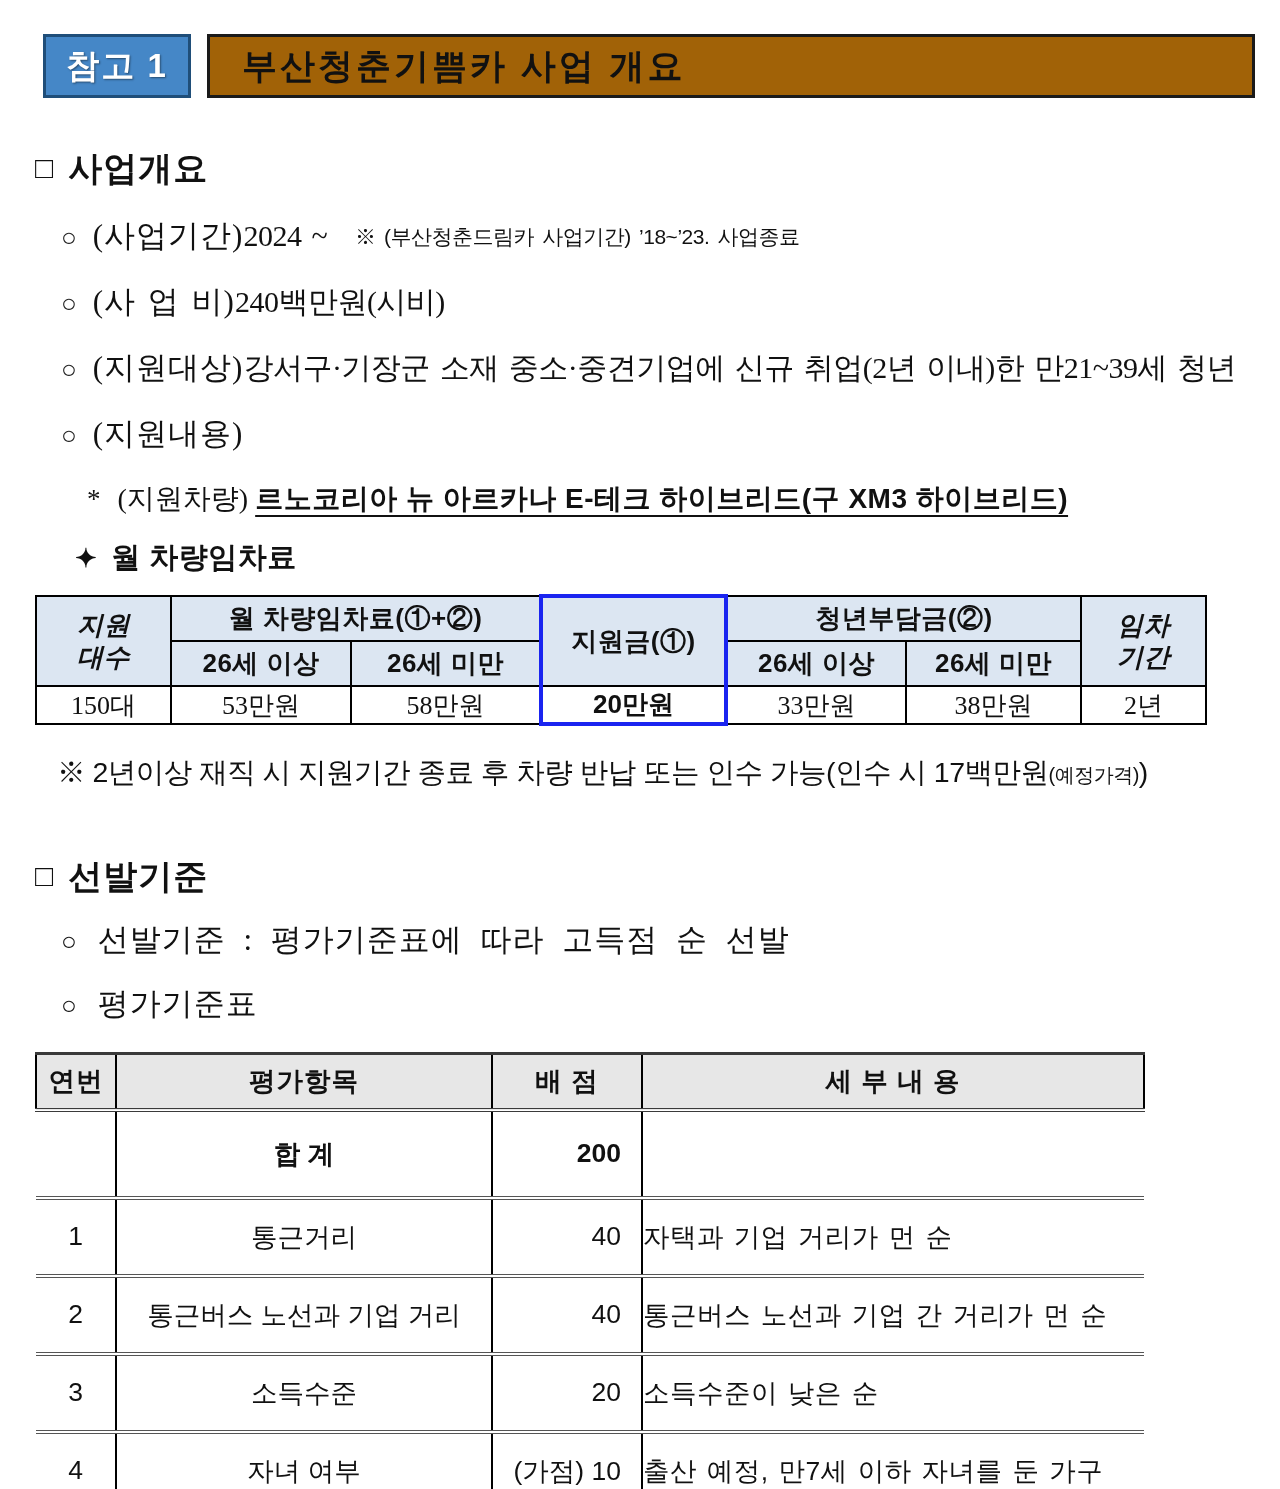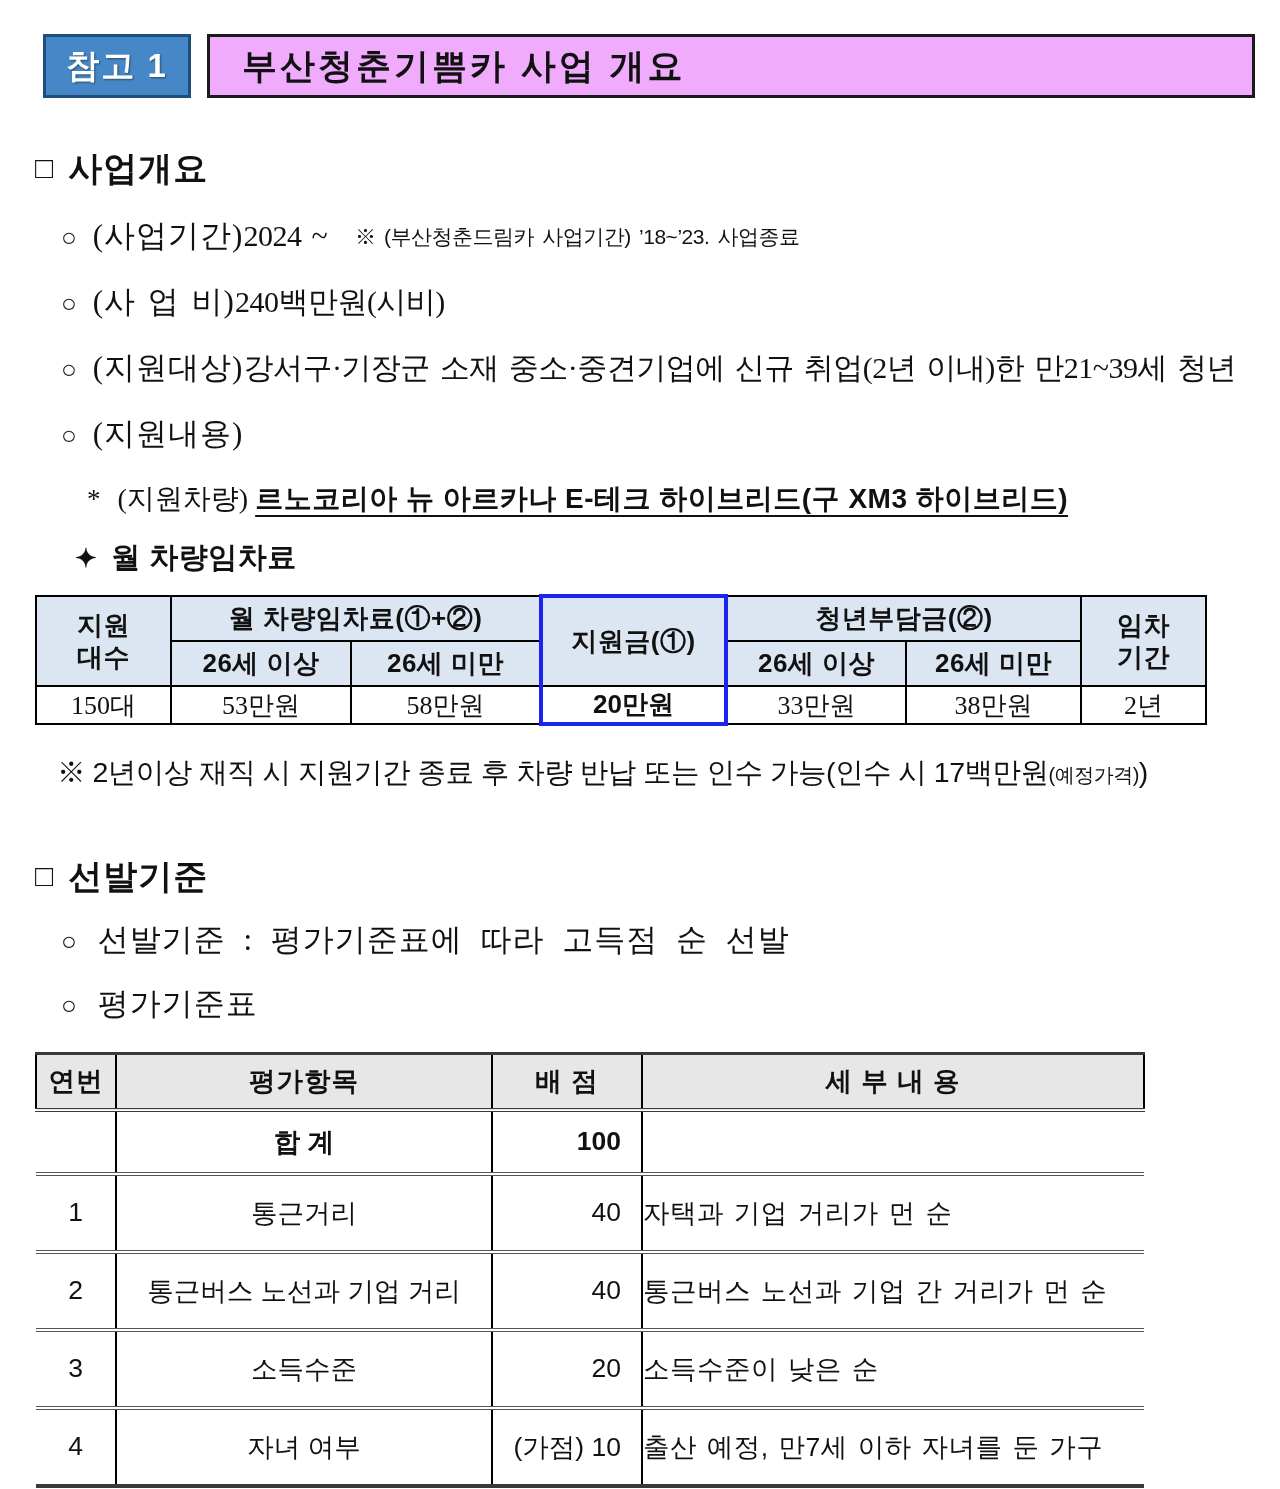--- a/index.html
+++ b/index.html
@@ -25,21 +25,21 @@
     width:168px;background:var(--accent-blue);
     border:3px solid var(--accent-blue-border);
     color:#fff;font-family:"Liberation Sans",sans-serif;
     font-weight:bold;font-size:33px;
     display:flex;align-items:center;justify-content:center;
     text-shadow:1px 1px 2px rgba(0,0,0,.45);
     letter-spacing:2px;
     margin-left:8px;
   }
   .title-box{
-    flex:0 0 1048px;border:3px solid #1a1a1a;background:#f0abfc;
+    flex:0 0 1048px;border:3px solid #1a1a1a;background:#a16207;
     display:flex;align-items:center;
     padding-left:32px;
     font-family:"Liberation Sans",sans-serif;
     font-weight:bold;font-size:35px;letter-spacing:3px;
   }
 
   
   .sec-heading{
     margin-top:48px;
     font-family:"Liberation Sans",sans-serif;
@@ -82,21 +82,21 @@
 
   
   table.t1{
     width:1170px;border-collapse:collapse;table-layout:fixed;
     font-family:"Liberation Sans",sans-serif;font-size:26px;
   }
   .t1 th,.t1 td{border:2px solid #000;text-align:center;vertical-align:middle;padding:0;}
   .t1 th{background:var(--t1-head-bg);font-weight:bold;height:45px;letter-spacing:0.5px;}
   .t1 td{height:36px;font-family:"Liberation Serif",serif;font-size:26px;}
   .t1 td.bold-sans{font-family:"Liberation Sans",sans-serif;font-weight:bold;}
-  .t1 .prelines{white-space:pre-line;line-height:32px;}
+  .t1 .prelines{white-space:pre-line;line-height:32px;font-style:italic;}
   .t1 .hl-h{border-left:4px solid var(--hl-border);border-right:4px solid var(--hl-border);border-top:4px solid var(--hl-border);}
   .t1 .hl-d{border-left:4px solid var(--hl-border);border-right:4px solid var(--hl-border);border-bottom:4px solid var(--hl-border);}
 
   .t1-note{
     margin-top:28px;padding-left:22px;
     font-family:"Liberation Sans",sans-serif;font-size:28.5px;letter-spacing:-0.5px;
   }
   .t1-note .small{font-size:20px;}
 
   
@@ -122,21 +122,21 @@
     border-bottom:4px double #3a3a3a;text-align:center;vertical-align:middle;
     letter-spacing:1px;
   }
   .t2 th:first-child{border-left:2px solid #000;}
   .t2 th:last-child{border-right:2px solid #000;}
   .t2 th + th, .t2 td + td{border-left:2px solid #000;}
   .t2 td{
     height:78px;vertical-align:middle;text-align:center;
     border-bottom:4px double #555;
   }
-  .t2 tr.total td{height:64px;font-weight:bold;}
+  .t2 tr.total td{height:88px;font-weight:bold;}
   .t2 tr:last-child td{border-bottom:none;}
   .t2 td.score{text-align:right;padding-right:20px;}
   .t2 td.detail{text-align:left;padding-left:0;letter-spacing:0.5px;word-spacing:2px;}
 </style>
 </head>
 <body>
 
 <div class="doc-header">
   <div class="ref-box">참고 1</div>
   <div class="title-box">부산청춘기쁨카 사업 개요</div>
@@ -249,21 +249,21 @@
   <tbody>
       <tr>
     <th>연번</th>
     <th>평가항목</th>
     <th>배 점</th>
     <th>세 부 내 용</th>
   </tr>
   <tr class="total">
     <td></td>
     <td>합 계</td>
-    <td class="score">100</td>
+    <td class="score">200</td>
     <td class="detail"></td>
   </tr>
   <tr>
     <td>1</td>
     <td>통근거리</td>
     <td class="score">40</td>
     <td class="detail">자택과 기업 거리가 먼 순</td>
   </tr>
   <tr>
     <td>2</td>

